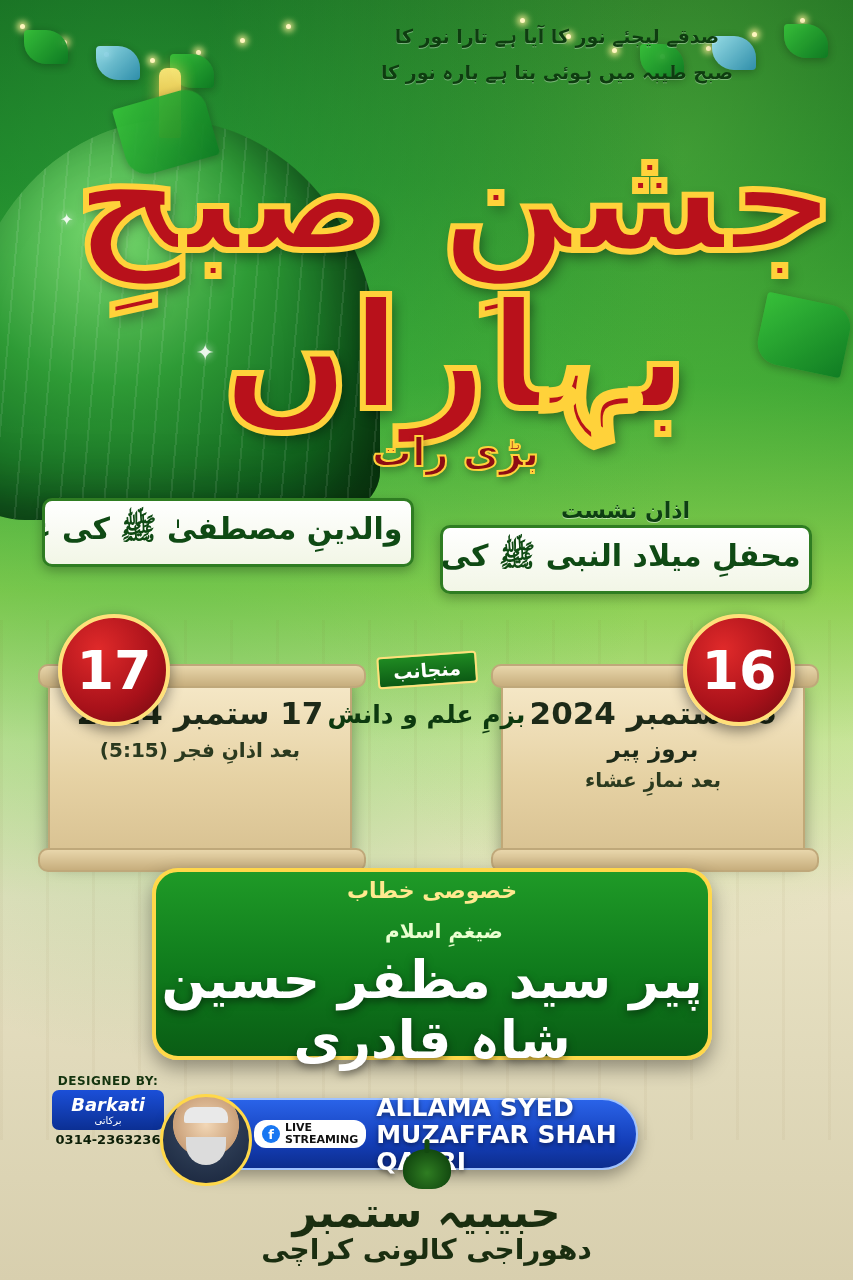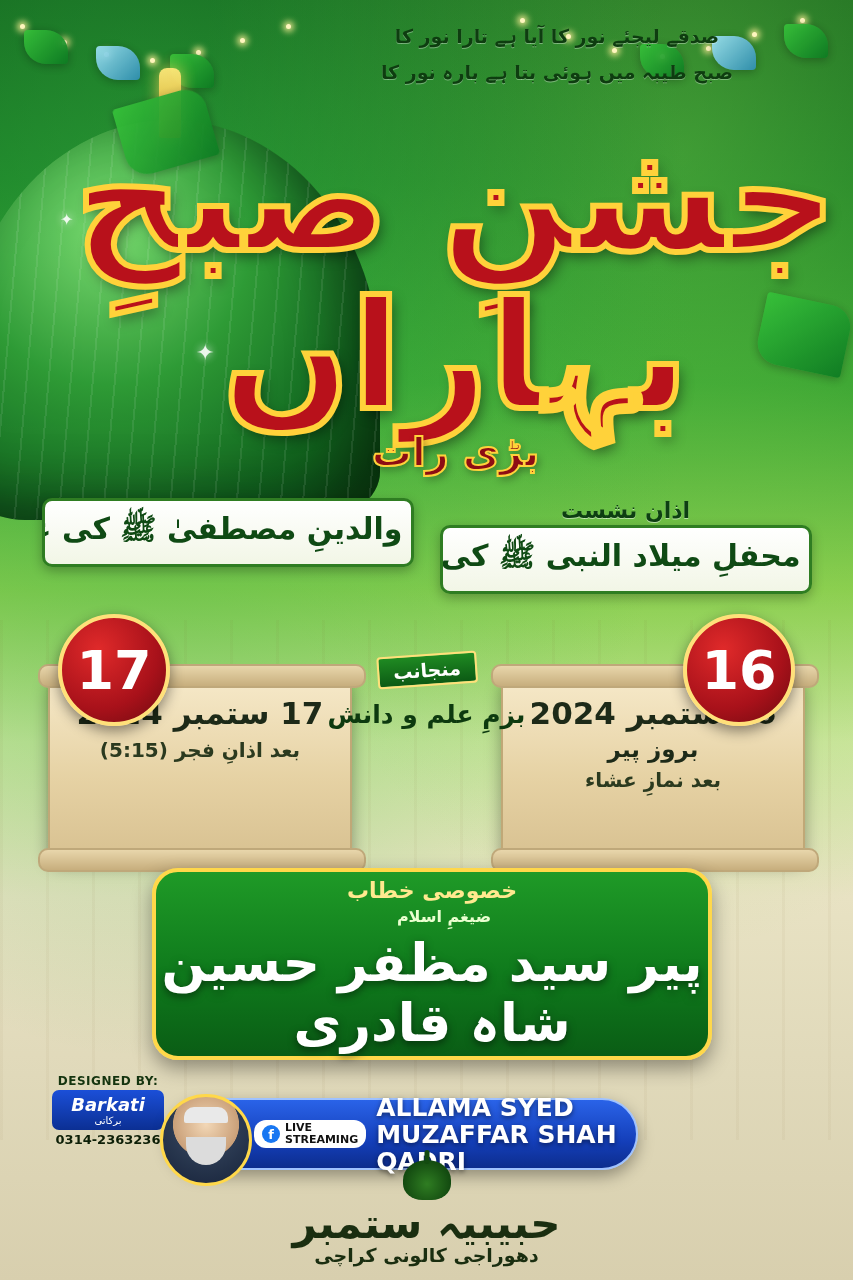--- a/index.html
+++ b/index.html
@@ -122,21 +122,21 @@
 
   
   .speaker-panel{
     position:absolute;top:868px;left:152px;width:552px;height:184px;
     background:linear-gradient(180deg,#1f9a27 0%,#0f7a1c 55%,#0a5d15 100%);
     border:4px solid #ffd84a;border-radius:26px;
     box-shadow:0 8px 20px rgba(0,0,0,.38);
     text-align:center;direction:rtl;
   }
   .speaker-label{margin-top:6px;font-size:22px;font-weight:bold;color:#ffe98f;}
-  .speaker-title{font-size:16px;font-weight:bold;color:#eaffd0;margin-top:4px;padding-left:24px;}
+  .speaker-title{font-size:20px;font-weight:bold;color:#eaffd0;margin-top:16px;padding-left:24px;}
   .speaker-name{
     font-size:52px;font-weight:bold;color:#ffffff;margin-top:8px;line-height:1.15;
     text-shadow:0 3px 8px rgba(0,0,0,.5);
   }
 
   
   .designer{
     position:absolute;left:52px;top:1074px;width:112px;text-align:center;
   }
   .designed-by{font-size:12px;font-weight:bold;color:#14340f;letter-spacing:.5px;}
@@ -175,21 +175,21 @@
     position:absolute;left:0;bottom:14px;width:853px;text-align:center;direction:rtl;
     color:#1a2e10;font-weight:bold;
   }
   .venue-logo{
     margin:0 auto 2px auto;width:48px;height:40px;
     background:radial-gradient(circle at 50% 60%, #2f7d22 0%, #134a10 70%);
     border-radius:50% 50% 40% 40%;position:relative;
   }
   .venue-logo:after{content:"";position:absolute;left:50%;top:-10px;transform:translateX(-50%);width:5px;height:14px;background:#134a10;border-radius:3px;}
   .venue-main{font-size:42px;line-height:1.05;}
-  .venue-sub{font-size:19px;margin-top:-2px;}
+  .venue-sub{font-size:28px;margin-top:-2px;}
 
   .faded-bg{
     position:absolute;left:0;top:620px;width:853px;height:520px;opacity:.18;
     background:repeating-linear-gradient(90deg, rgba(120,90,40,.25) 0 3px, rgba(0,0,0,0) 3px 46px);
     pointer-events:none;
   }
 </style>
 </head>
 <body>
 

